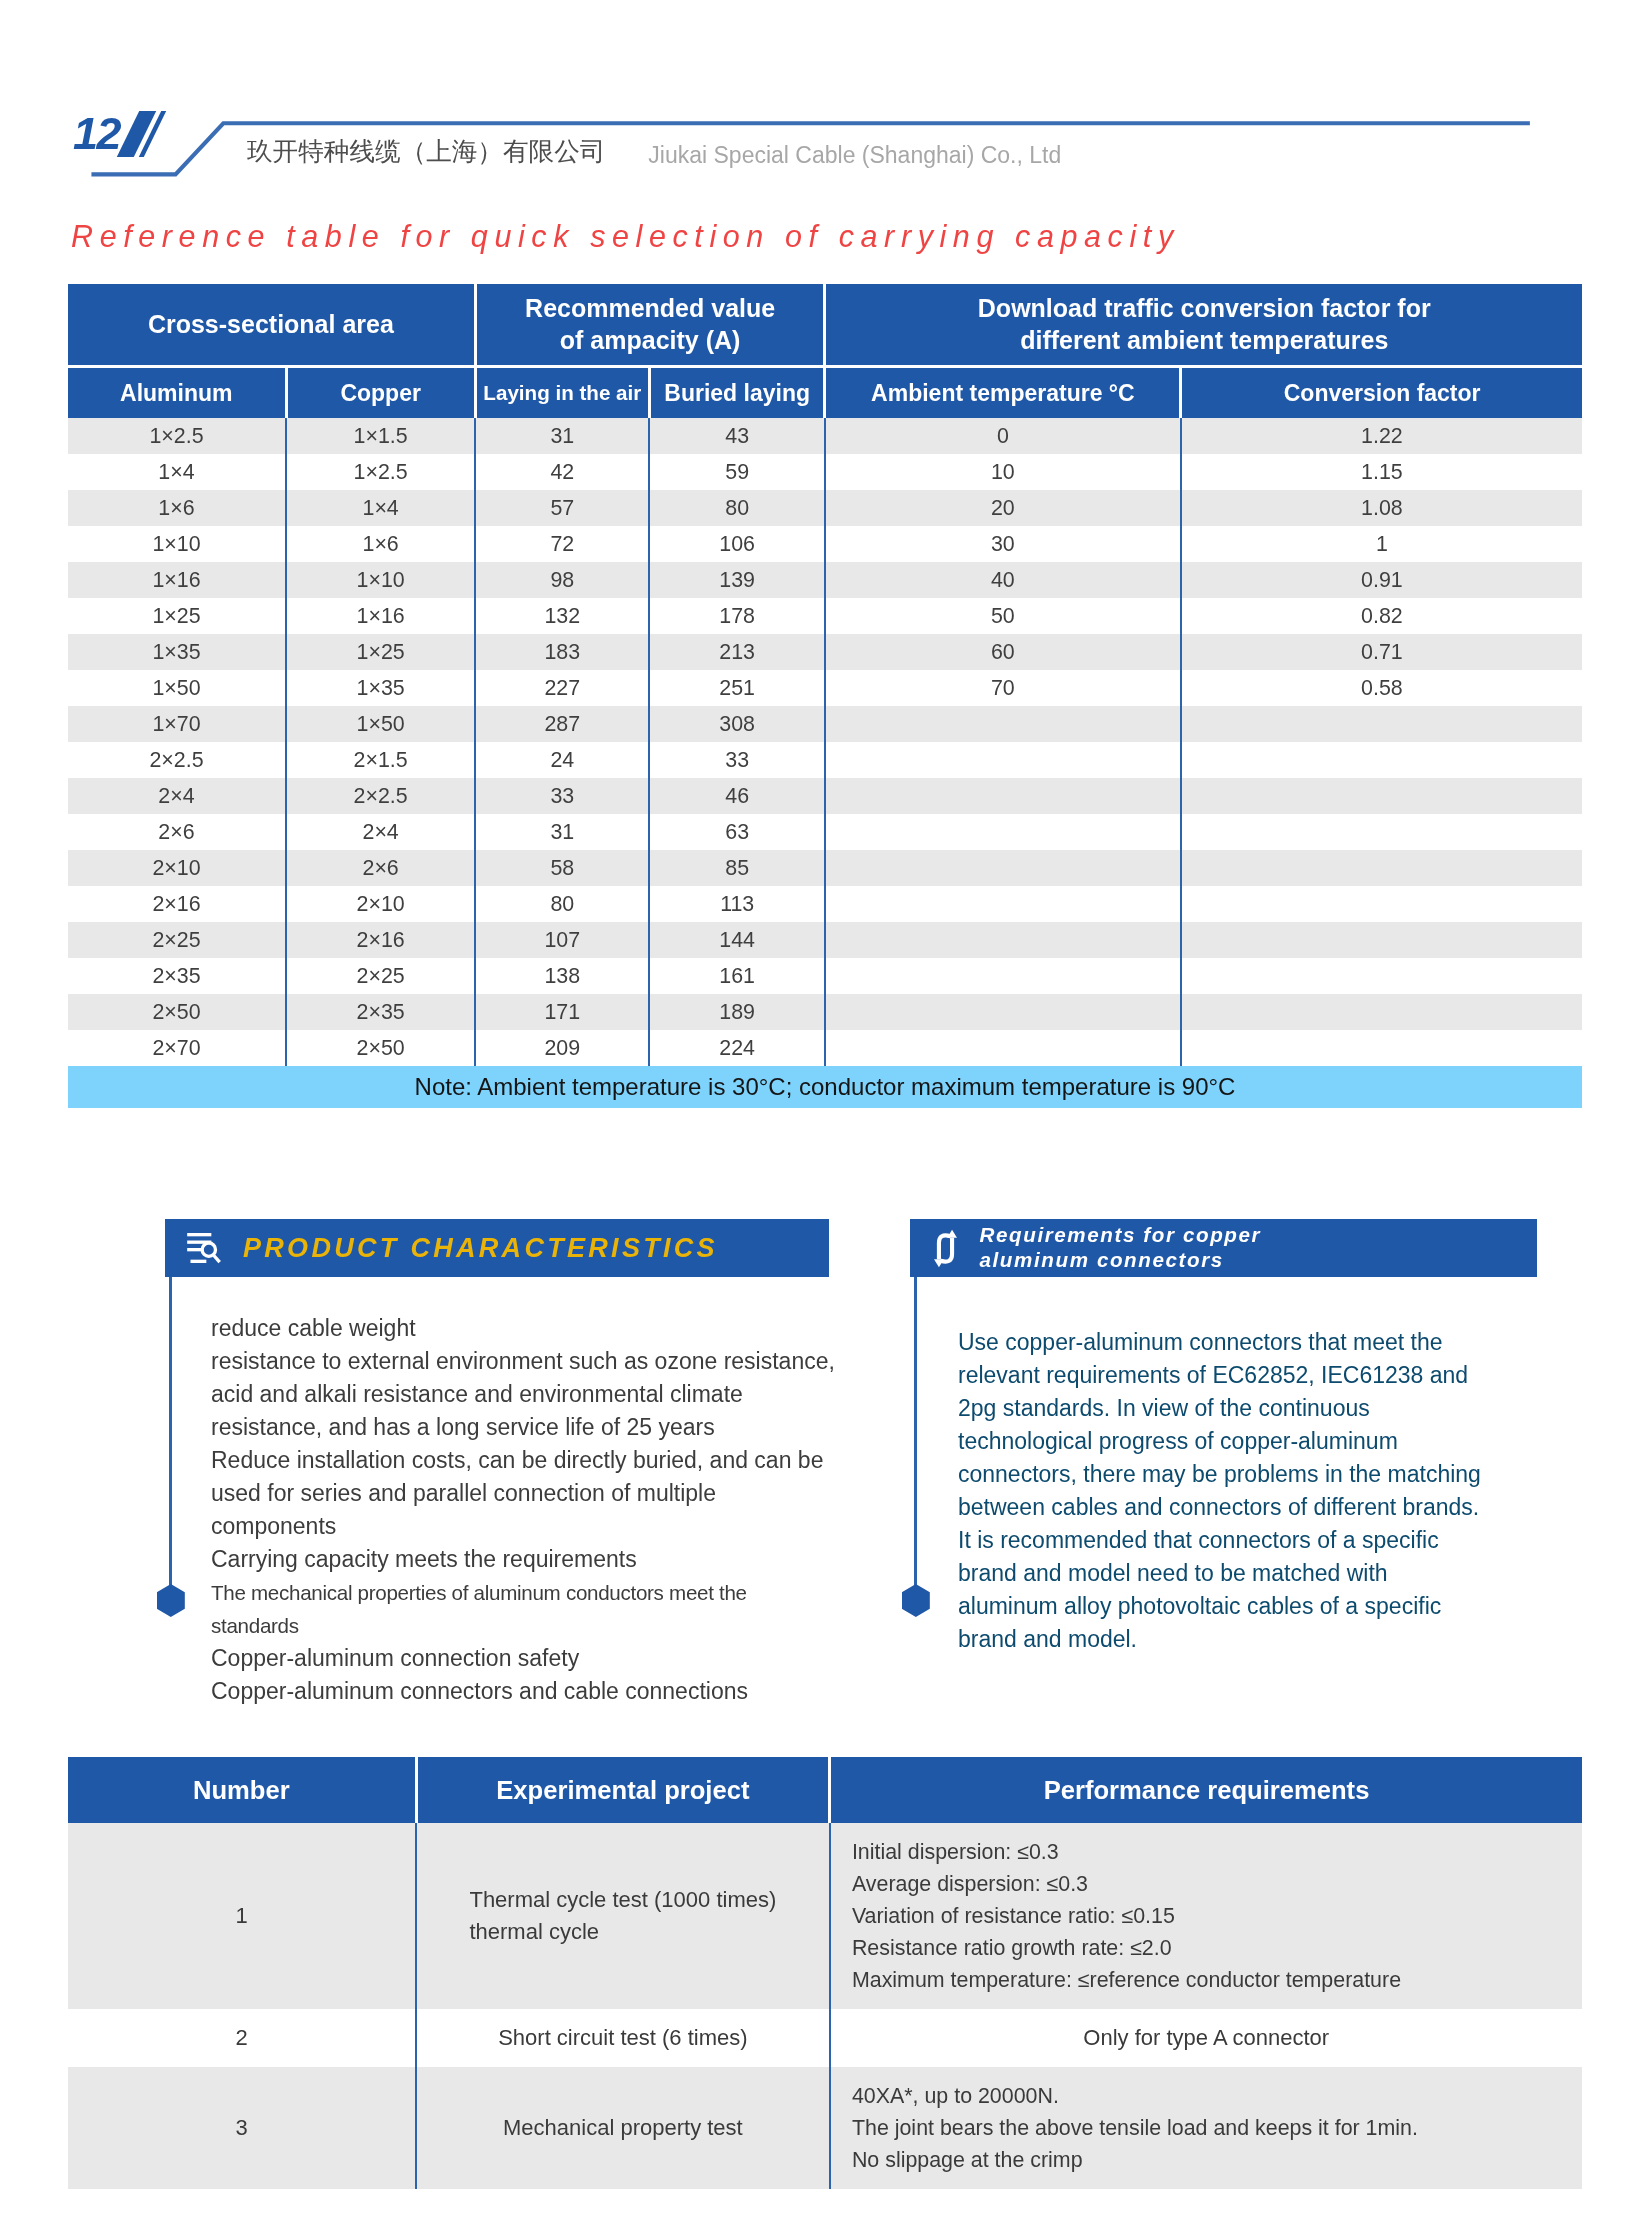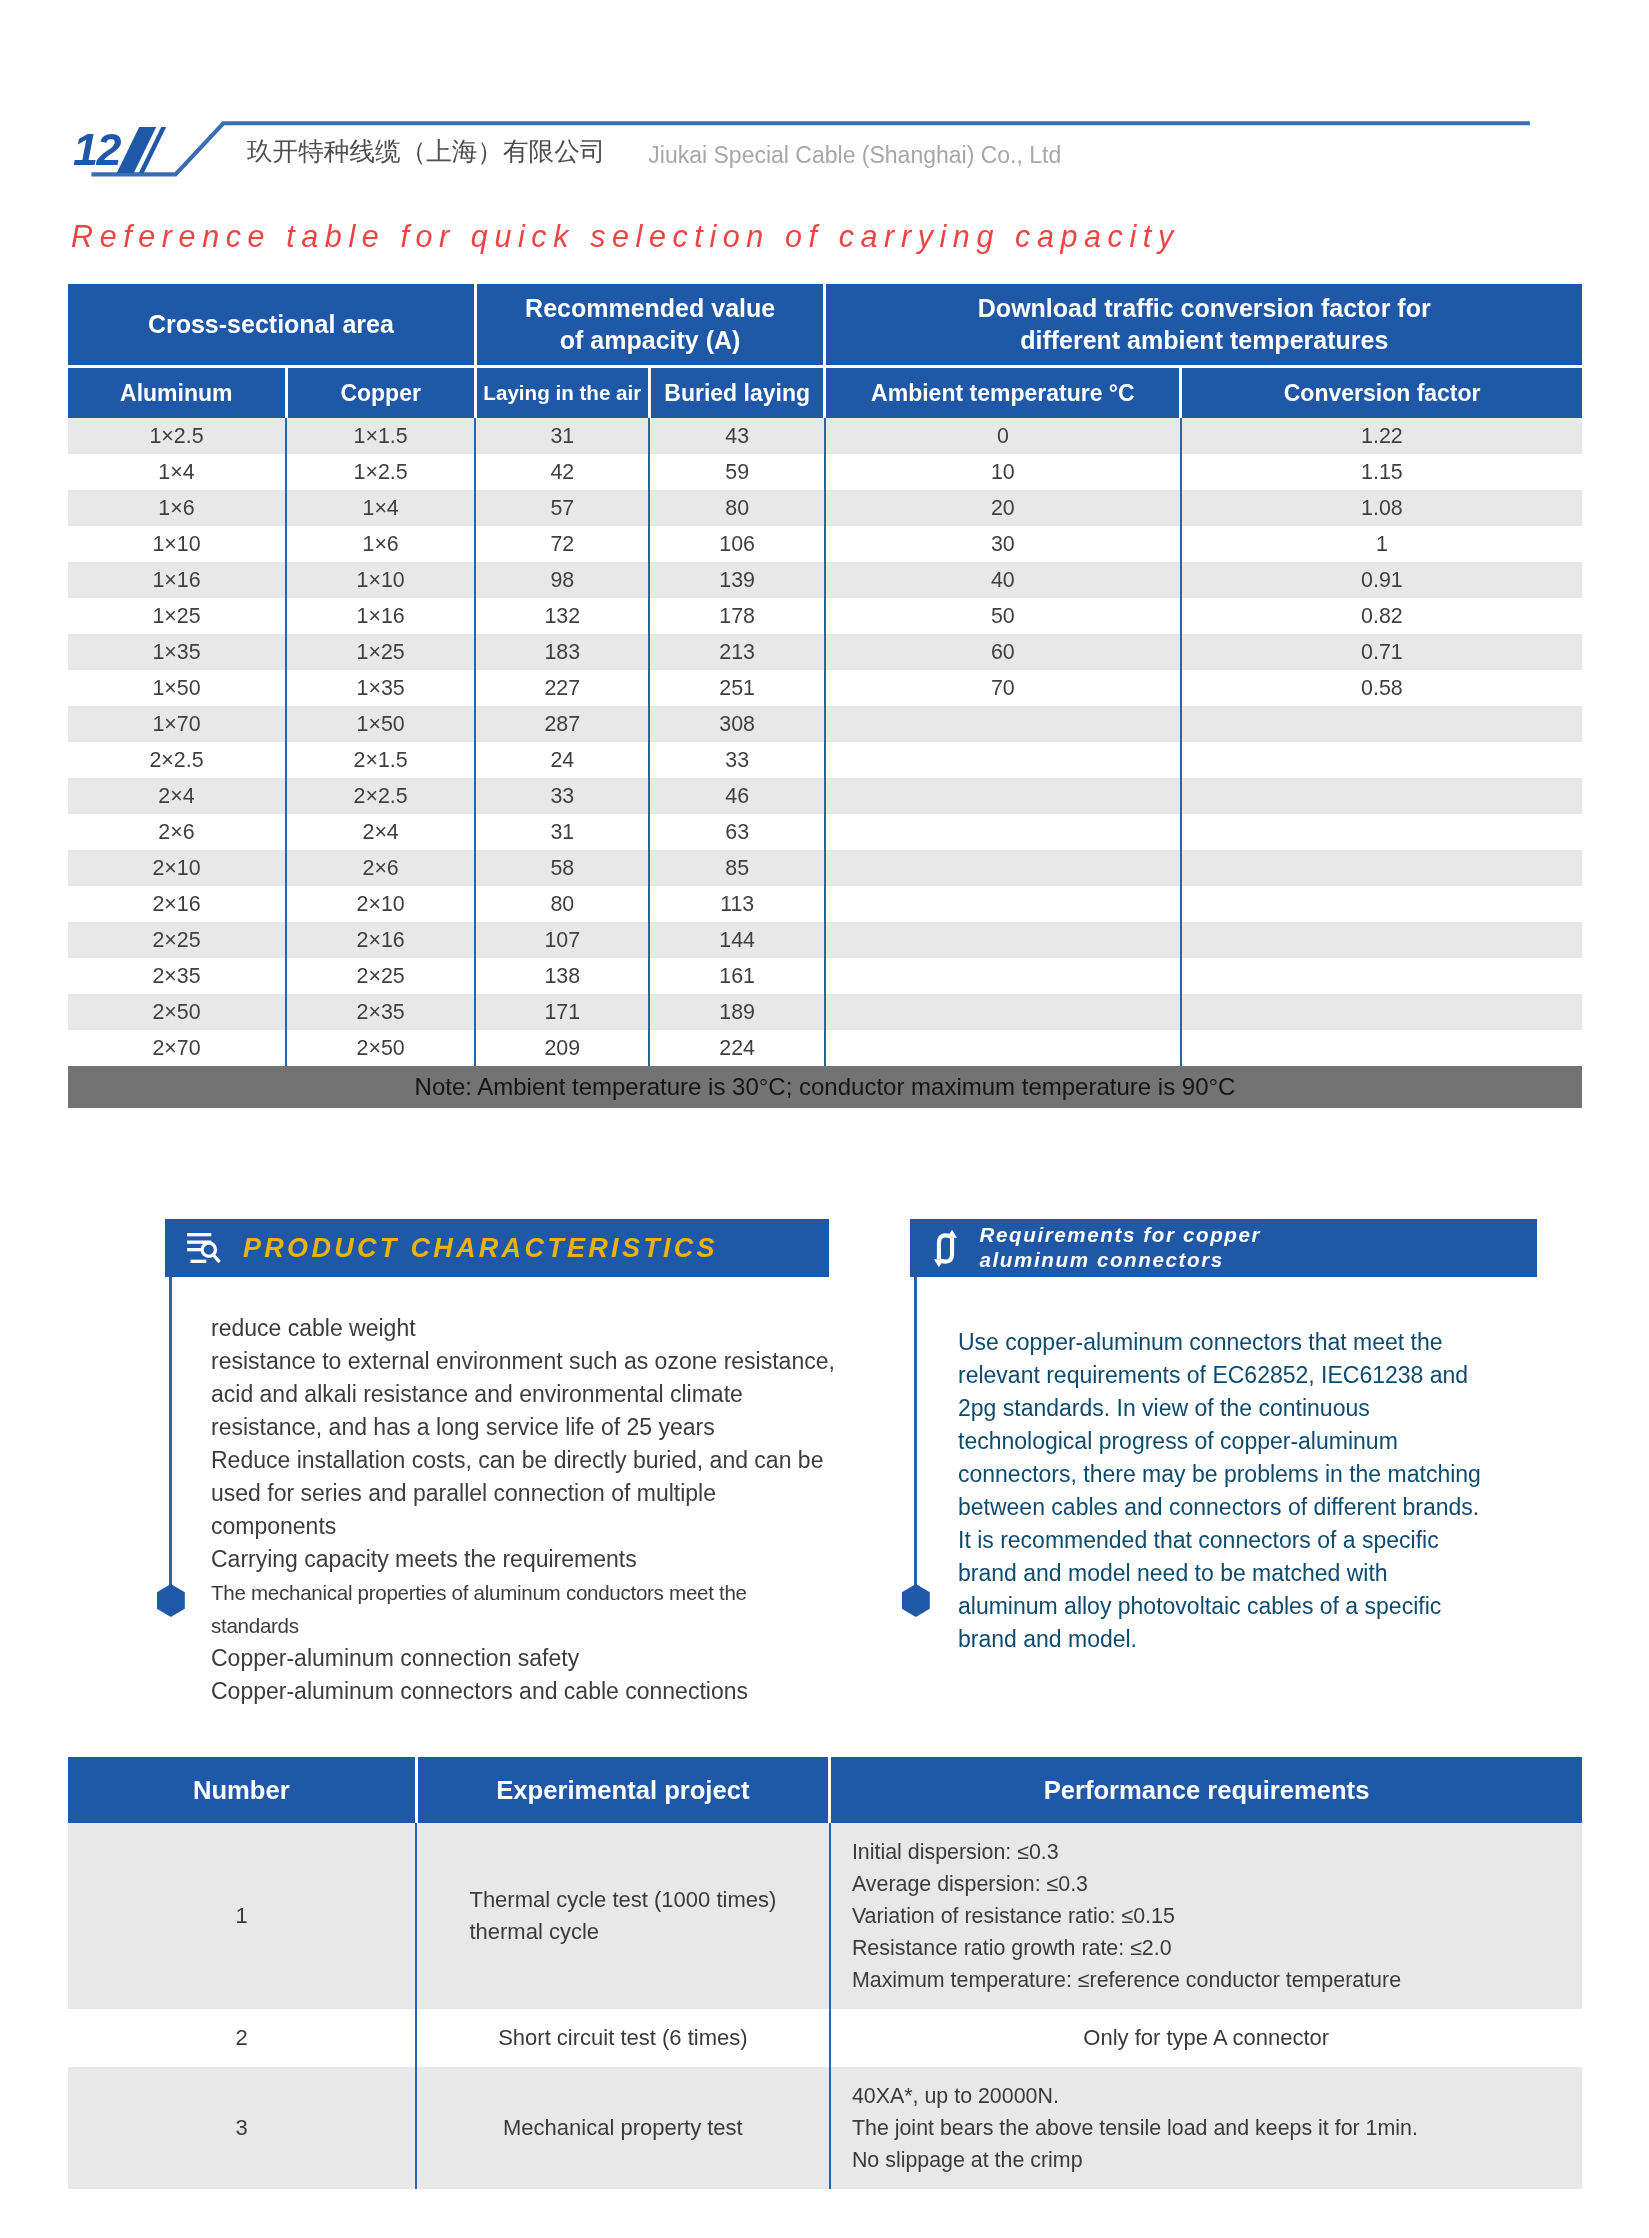--- a/index.html
+++ b/index.html
@@ -2,21 +2,21 @@
 <html style="font-size:13px"><head>
 <meta charset="utf-8">
 <style>
   html,body{margin:0;padding:0;background:#fff;}
   .page{position:relative;width:1650px;height:2239px;background:#fff;overflow:hidden;
         font-family:"Liberation Sans",sans-serif;color:#3f3f3f;}
 
   
   .hdr{position:relative;height:198px;}
   .hdr-deco{position:absolute;left:68px;top:120px;}
-  .logo{position:absolute;left:73px;top:124px;display:flex;align-items:center;}
+  .logo{position:absolute;left:73px;top:108px;display:flex;align-items:center;}
   .logo .num{font-size:45px;font-weight:bold;font-style:italic;color:#2058a8;letter-spacing:-1.6px;}
   .logo .sl1{display:inline-block;width:16.5px;height:46px;background:#2058a8;transform:skewX(-26deg);margin-left:8.2px;}
   .logo .sl2{display:inline-block;width:5px;height:46px;background:#2058a8;transform:skewX(-26deg);margin-left:5.8px;}
   .company{position:absolute;left:247px;top:134px;display:flex;align-items:flex-end;}
   .company .cn{font-size:25.6px;color:#4d4d4d;}
   .company .en{font-size:23px;color:#a7a7a7;margin-left:43px;}
 
   
   .page-title{margin:20px 0 0 71px;font-size:30.5px;font-weight:normal;font-style:italic;
               letter-spacing:6.6px;color:#ef4444;line-height:36px;}
@@ -27,21 +27,21 @@
   .capacity thead th{background:#2058a8;color:#fff;font-weight:bold;text-align:center;vertical-align:middle;}
   .capacity thead tr.gh th{height:79px;font-size:25px;line-height:1.25;white-space:pre-line;
                            border-bottom:3.3px solid #fff;}
   .capacity thead tr.ch th{height:48px;font-size:23px;}
   .capacity thead tr.ch th:nth-child(3){font-size:20.6px;}
   .capacity thead th{border-right:3.3px solid #fff;}
   .capacity thead th:last-child{border-right:none;}
   .capacity tbody td{height:36px;font-size:21.4px;text-align:center;color:#3f3f3f;padding:0;}
   .capacity tbody td + td{border-left:2.5px solid #2b63ad;}
   .capacity tbody tr:nth-child(odd){background:#e8e8e8;}
-  .capacity tfoot td{background:#737373;height:40px;text-align:center;font-size:24px;color:#151515;}
+  .capacity tfoot td{background:#7dd3fc;height:40px;text-align:center;font-size:24px;color:#151515;}
 
   
   .sections{display:flex;margin:111px 0 0 165px;}
   .col{position:relative;}
   .col-left{width:664px;margin-right:81px;}
   .col-right{width:627px;}
   .banner{height:58px;background:#2058a8;display:flex;align-items:center;padding-left:18px;box-sizing:border-box;}
   .banner .ttl{color:#eab308;font-weight:bold;font-style:italic;font-size:27px;letter-spacing:3.3px;margin-left:20px;}
   .banner .ttl2{color:#fff;font-weight:bold;font-style:italic;font-size:20.6px;letter-spacing:1.6px;
                 line-height:1.2;margin-left:16.5px;}

